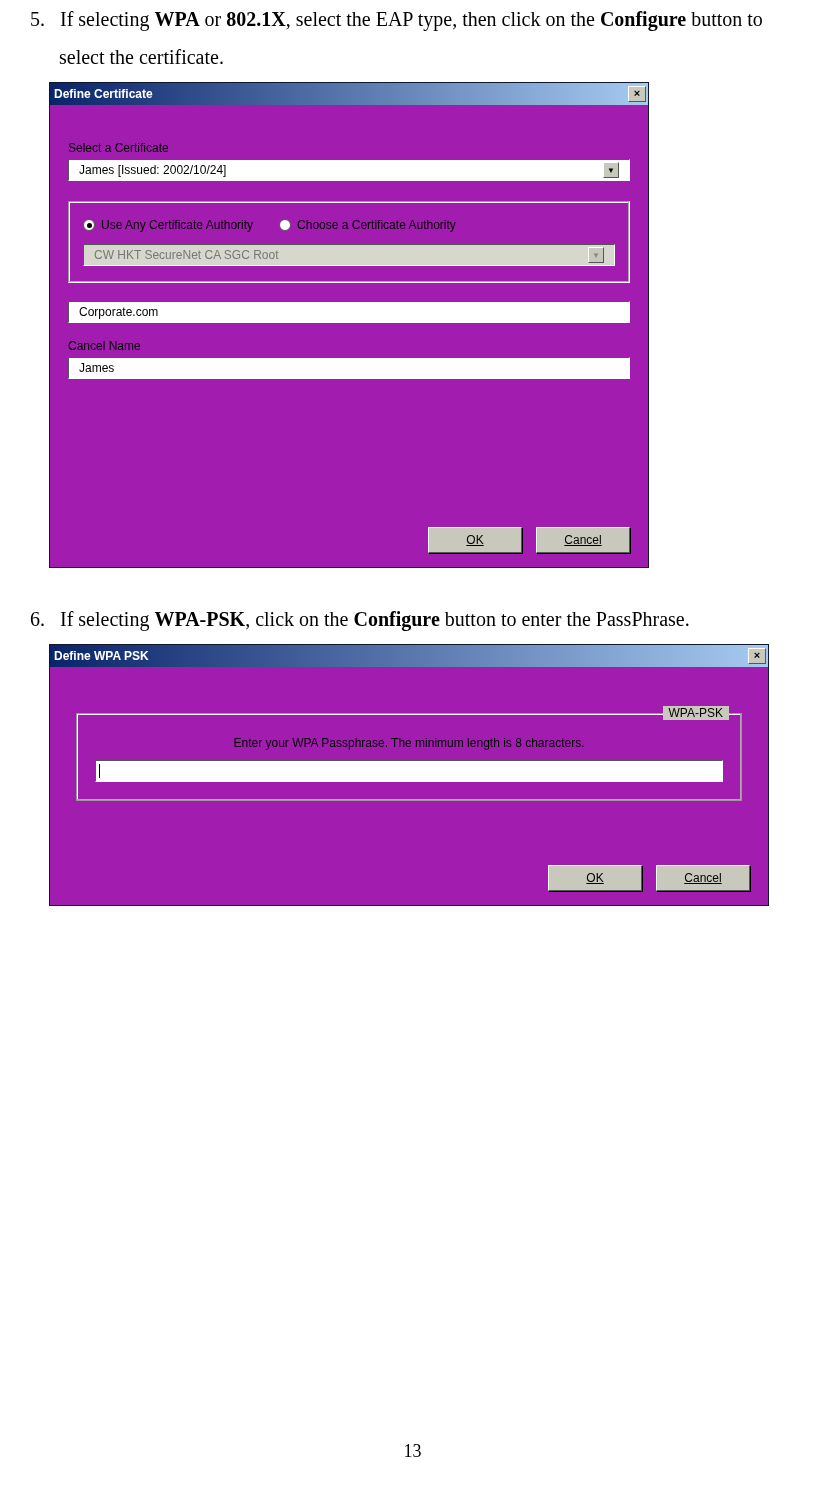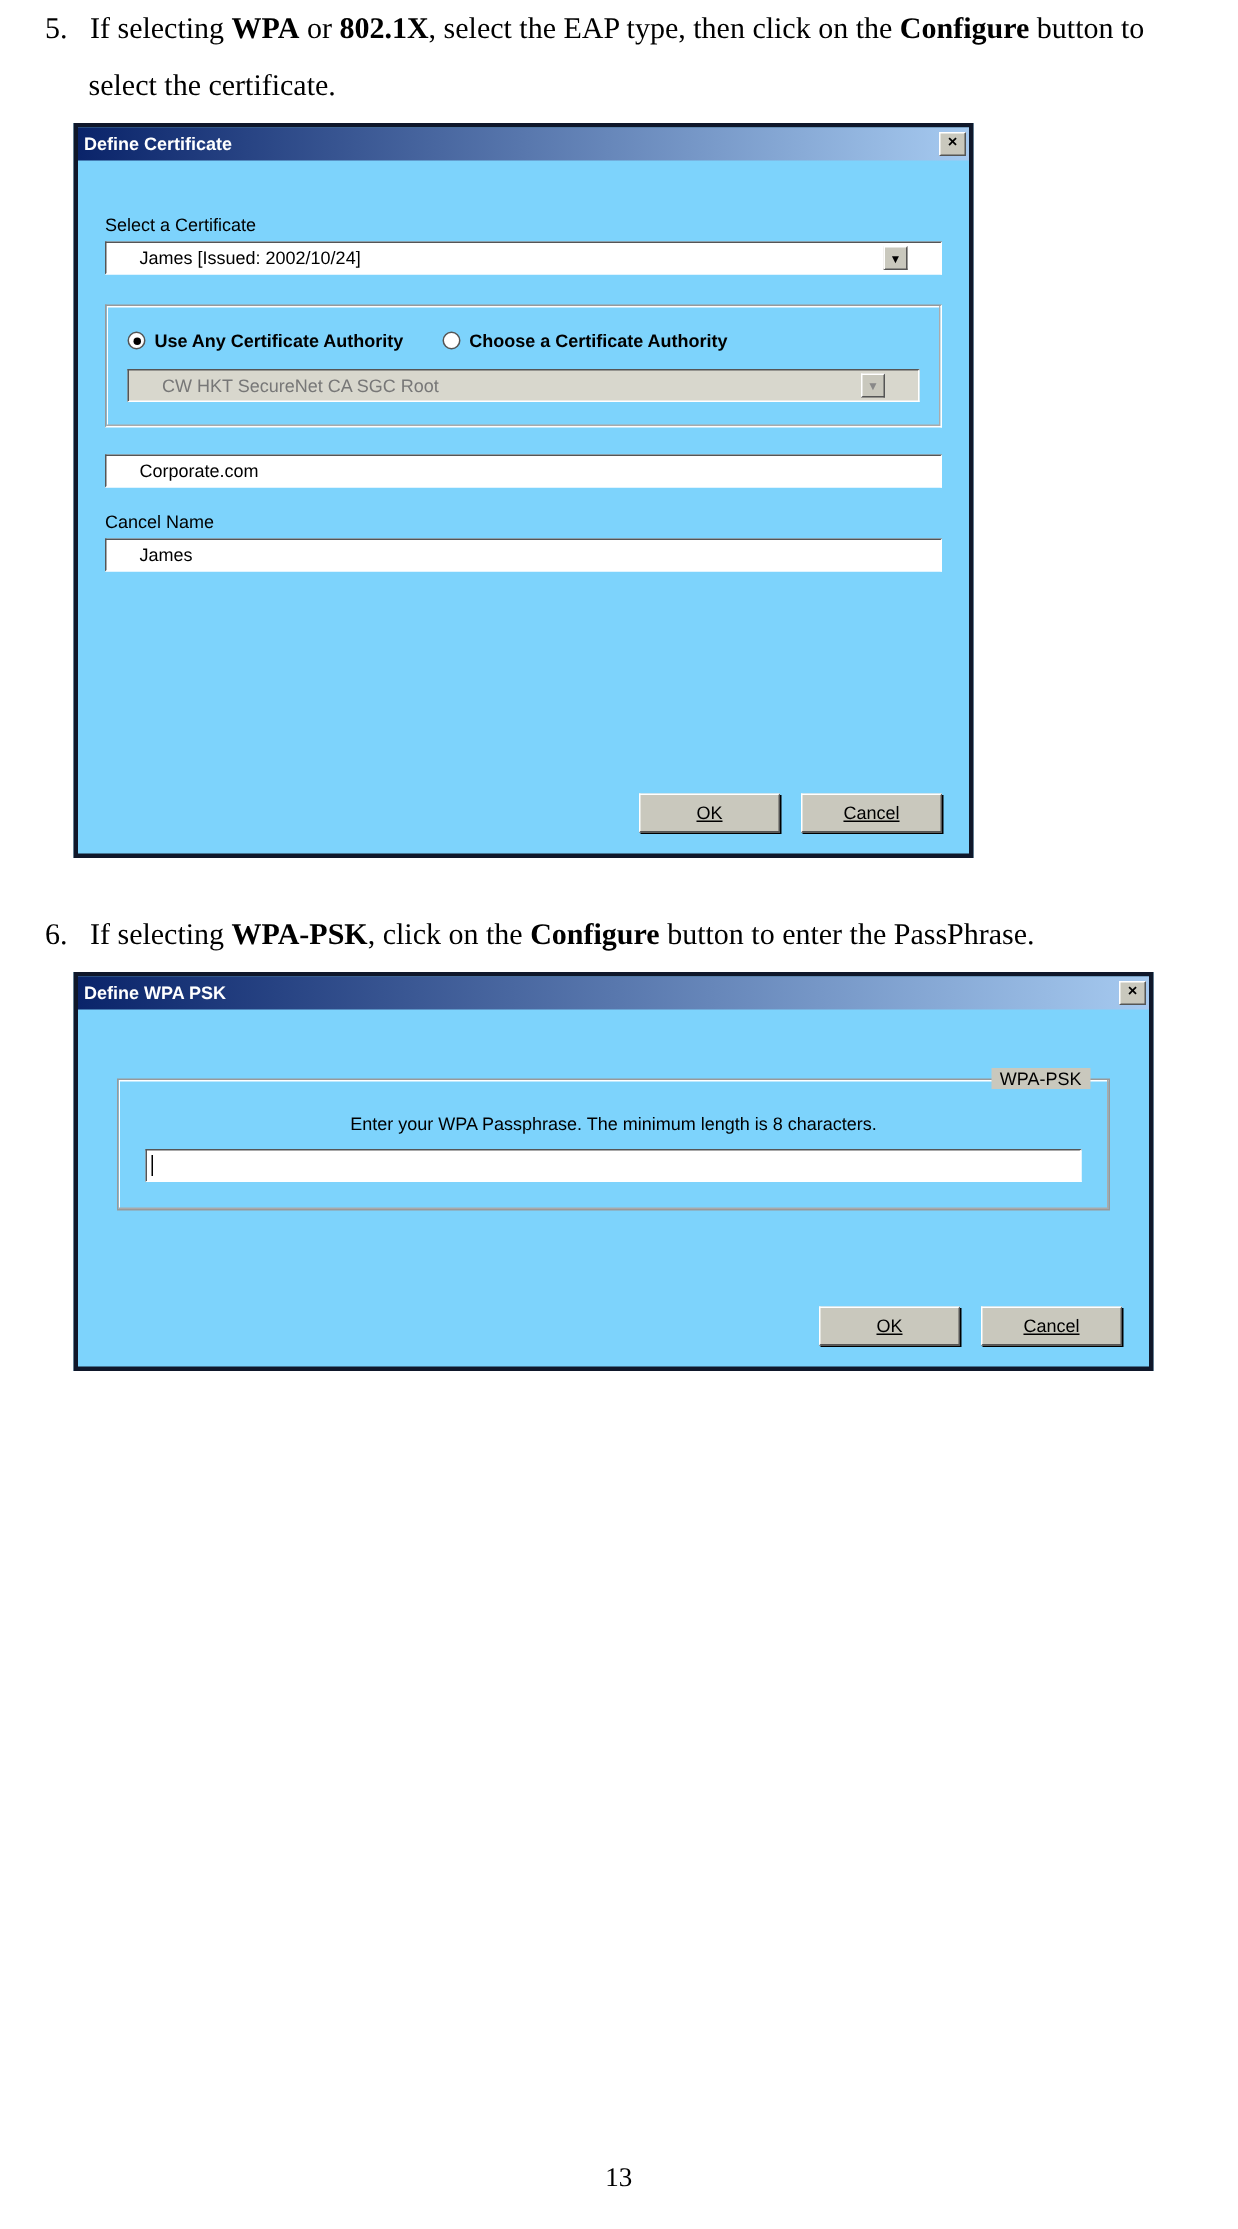--- a/index.html
+++ b/index.html
@@ -14,22 +14,22 @@
     .step-text {
       font-size: 20px;
       line-height: 1.9;
       margin-bottom: 6px;
       padding-left: 10px;
       text-indent: -29px;
       margin-left: 29px;
     }
     .step-num { display: inline; }
     .dialog {
-      border: 3px solid #0f172a;
-      background: #7dd3fc;
+      border: 1px solid #0f172a;
+      background: #a21caf;
       margin-left: 29px;
       font-family: Tahoma, Arial, sans-serif;
     }
     .titlebar {
       display: flex;
       align-items: center;
       justify-content: space-between;
       height: 22px;
       background: linear-gradient(to right, #0a246a, #a6caf0);
       padding: 0 2px 0 4px;
@@ -56,38 +56,38 @@
       padding: 18px 18px 14px 18px;
     }
     .label { font-size: 12px; margin-bottom: 4px; }
     .sunken {
       border: 1px solid #888;
       border-top-color: #555;
       border-left-color: #555;
       border-bottom-color: #fff;
       border-right-color: #fff;
       background: #fff;
-      padding: 3px 22px;
+      padding: 3px 10px;
       font-size: 12px;
       height: 22px;
       display: flex;
       align-items: center;
       justify-content: space-between;
     }
     .sunken.disabled { background: #d8d7cd; color: #777; }
     .groupbox {
       border: 1px solid #999;
       border-bottom-color: #fff;
       border-right-color: #fff;
       box-shadow: inset -1px -1px 0 #aaa, inset 1px 1px 0 #fff;
       margin-top: 20px;
       margin-bottom: 18px;
       padding: 16px 14px;
     }
-    .radio-row { display: flex; gap: 26px; margin-bottom: 12px; font-size: 12px; font-weight: bold; }
+    .radio-row { display: flex; gap: 26px; margin-bottom: 12px; font-size: 12px; }
     .radio-item { display: flex; align-items: center; gap: 6px; }
     .radio-circle {
       width: 12px; height: 12px; border-radius: 50%;
       border: 1px solid #555; background: #fff;
       display: flex; align-items: center; justify-content: center;
     }
     .radio-dot { width: 5px; height: 5px; border-radius: 50%; background: #000; }
     .dropdown-arrow {
       width: 16px; height: 16px; background: #c9c8bd;
       border: 1px solid #fff; border-right-color: #555; border-bottom-color: #555;

